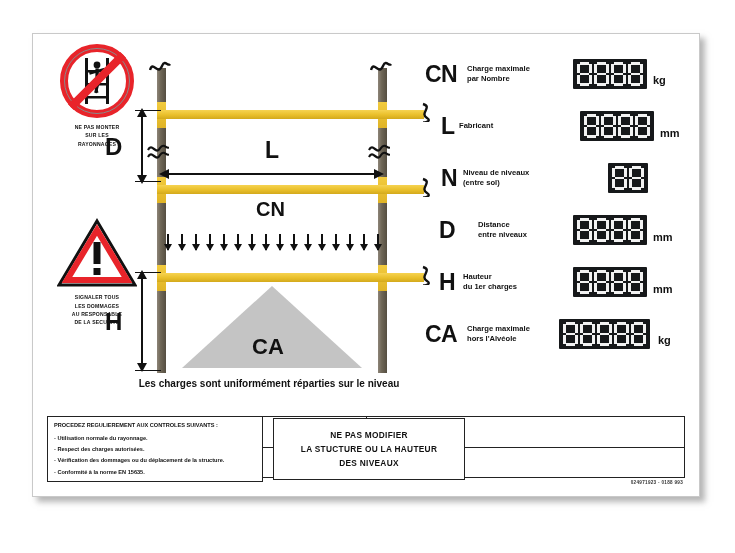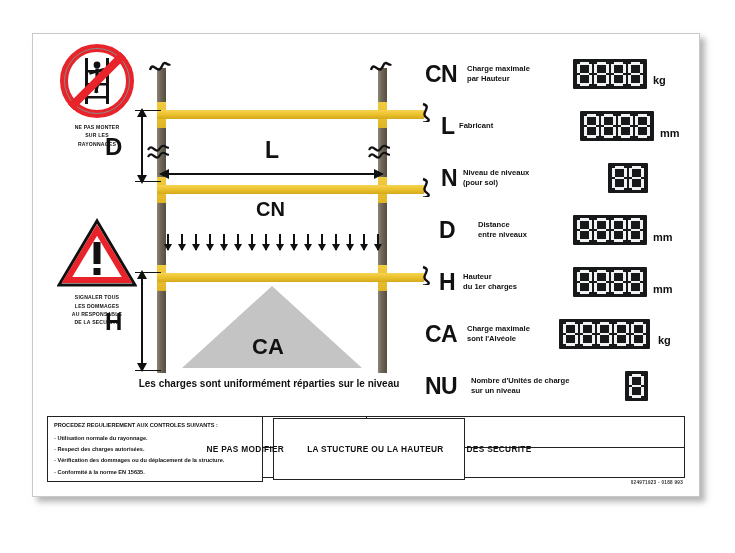--- a/index.html
+++ b/index.html
@@ -148,21 +148,21 @@
   
   .bottom { position: absolute; left: 14px; top: 382px; right: 14px; height: 70px; }
 
   .box { position: absolute; border: 1px solid #222; box-sizing: border-box; background: #fff; }
 
   .checks { left: 0; top: 0; width: 216px; height: 66px; padding: 5px 6px; }
   .checks .head { font-size: 5.6px; font-weight: bold; color: #111; margin-bottom: 5px; white-space: nowrap; }
   .checks .item { font-size: 5.6px; font-weight: bold; color: #111; line-height: 2.0; white-space: nowrap; }
 
   .nomod { left: 226px; top: 2px; width: 192px; height: 62px;
-           display: flex; flex-direction: row; justify-content: center; align-items: center; gap: 23px; }
+           display: flex; flex-direction: column; justify-content: center; align-items: center; gap: 4px; }
   .nomod div { font-size: 8.3px; font-weight: bold; color: #111; letter-spacing: .3px; white-space: nowrap; }
 
   .idblock { left: 428px; top: 0; right: 0; height: 62px; border: 1px solid #222; box-sizing: border-box; }
   .idblock .top { display: flex; height: 30px; border-bottom: 1px solid #222; }
   .idblock .top .cell { flex: 1; padding: 3px 4px; font-size: 5.6px; font-weight: bold; color: #111; white-space: nowrap; }
   .idblock .top .cell:first-child { border-right: 1px solid #222; }
   .idblock .bot { height: 30px; padding: 3px 4px; font-size: 5.6px; font-weight: bold; color: #111; }
   .refno { position: absolute; right: 2px; top: 64px; font-size: 4.6px; font-weight: bold; color: #333; letter-spacing: .3px; }
 </style>
 </head>
@@ -308,21 +308,21 @@
 
       <div class="caption" style="left:-10px; top:332px;">Les charges sont uniformément réparties sur le niveau</div>
     </div>
 
     <div class="rows">
 
       <div class="row">
         <span class="code">CN</span>
         <span class="desc" style="left:42px;">
           <div>Charge maximale</div>
-          <div>par Hauteur</div>
+          <div>par Nombre</div>
         </span>
         <span class="display" style="left:148px;">
           <span class="digit">
               <i class="seg a"></i>
               <i class="seg b"></i>
               <i class="seg c"></i>
               <i class="seg d"></i>
               <i class="seg e"></i>
               <i class="seg f"></i>
               <i class="seg g"></i>
@@ -401,21 +401,21 @@
               <i class="seg g"></i>
             </span>
         </span>
         <span class="unit" style="left:235px; top:64%;">mm</span>
       </div>
 
       <div class="row">
         <span class="code" style="left:16px;">N</span>
         <span class="desc" style="left:38px;">
           <div>Niveau de niveaux</div>
-          <div>(pour sol)</div>
+          <div>(entre sol)</div>
         </span>
         <span class="display" style="left:183px;">
           <span class="digit">
               <i class="seg a"></i>
               <i class="seg b"></i>
               <i class="seg c"></i>
               <i class="seg d"></i>
               <i class="seg e"></i>
               <i class="seg f"></i>
               <i class="seg g"></i>
@@ -523,21 +523,21 @@
               <i class="seg g"></i>
             </span>
         </span>
         <span class="unit" style="left:228px; top:64%;">mm</span>
       </div>
 
       <div class="row">
         <span class="code">CA</span>
         <span class="desc" style="left:42px;">
           <div>Charge maximale</div>
-          <div>sont l'Alvéole</div>
+          <div>hors l'Alvéole</div>
         </span>
         <span class="display" style="left:134px;">
           <span class="digit">
               <i class="seg a"></i>
               <i class="seg b"></i>
               <i class="seg c"></i>
               <i class="seg d"></i>
               <i class="seg e"></i>
               <i class="seg f"></i>
               <i class="seg g"></i>
@@ -575,54 +575,36 @@
               <i class="seg c"></i>
               <i class="seg d"></i>
               <i class="seg e"></i>
               <i class="seg f"></i>
               <i class="seg g"></i>
             </span>
         </span>
         <span class="unit" style="left:233px; top:62%;">kg</span>
       </div>
 
-      <div class="row">
-        <span class="code">NU</span>
-        <span class="desc" style="left:46px;">
-          <div>Nombre d'Unités de charge</div>
-          <div>sur un niveau</div>
-        </span>
-        <span class="display" style="left:200px;">
-          <span class="digit">
-              <i class="seg a"></i>
-              <i class="seg b"></i>
-              <i class="seg c"></i>
-              <i class="seg d"></i>
-              <i class="seg e"></i>
-              <i class="seg f"></i>
-              <i class="seg g"></i>
-            </span>
-        </span>
-      </div>
     </div>
 
     <div class="bottom">
 
       <div class="box checks">
         <div class="head">PROCEDEZ REGULIEREMENT AUX CONTROLES SUIVANTS :</div>
         <div class="item">- Utilisation normale du rayonnage.</div>
         <div class="item">- Respect des charges autorisées.</div>
         <div class="item">- Vérification des dommages ou du déplacement de la structure.</div>
         <div class="item">- Conformité à la norme EN 15635.</div>
       </div>
 
       <div class="box nomod">
         <div>NE PAS MODIFIER</div>
         <div>LA STUCTURE OU LA HAUTEUR</div>
-        <div>DES SECURITE</div>
+        <div>DES NIVEAUX</div>
       </div>
 
       <div class="idblock">
         <div class="top">
           <div class="cell">Date d'installation :</div>
           <div class="cell">Numéro de commande :</div>
         </div>
         <div class="bot">Fabricant :</div>
       </div>
 

